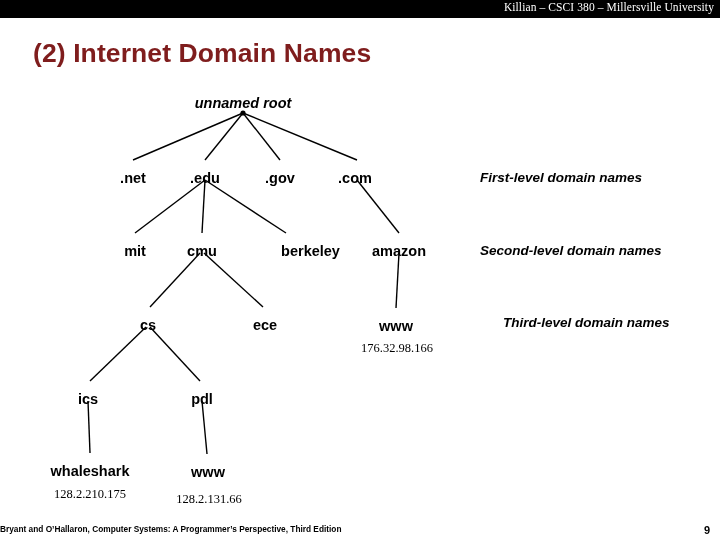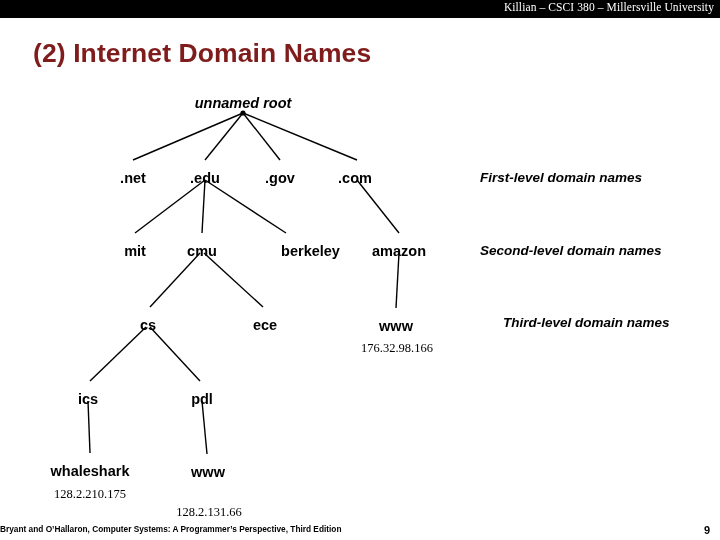--- a/index.html
+++ b/index.html
@@ -160,21 +160,21 @@
   <div class="node" style="left:396px; top:318px;">www</div>
 
   <div class="node" style="left:88px; top:391px;">ics</div>
   <div class="node" style="left:202px; top:391px;">pdl</div>
 
   <div class="node" style="left:90px; top:463px;">whaleshark</div>
   <div class="node" style="left:208px; top:464px;">www</div>
 
   <div class="ip" style="left:397px; top:341px;">176.32.98.166</div>
   <div class="ip" style="left:90px; top:487px;">128.2.210.175</div>
-  <div class="ip" style="left:209px; top:505px;">128.2.131.66</div>
+  <div class="ip" style="left:209px; top:492px;">128.2.131.66</div>
 
   <div class="level-label" style="left:480px; top:170px;">First-level domain names</div>
   <div class="level-label" style="left:480px; top:243px;">Second-level domain names</div>
   <div class="level-label" style="left:480px; top:315px;margin-left:23px;">Third-level domain names</div>
 
   <div class="footer">Bryant and O’Hallaron, Computer Systems: A Programmer’s Perspective, Third Edition</div>
   <div class="page-num">9</div>
 
 </div>
 

